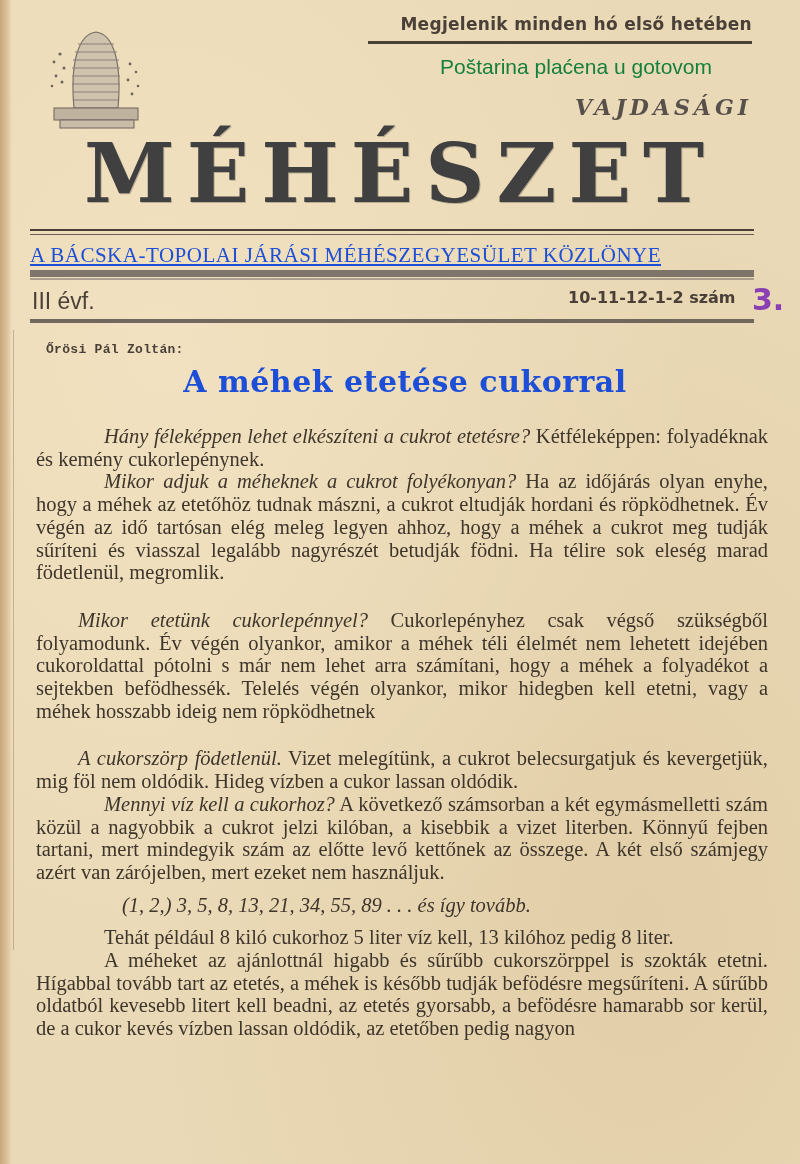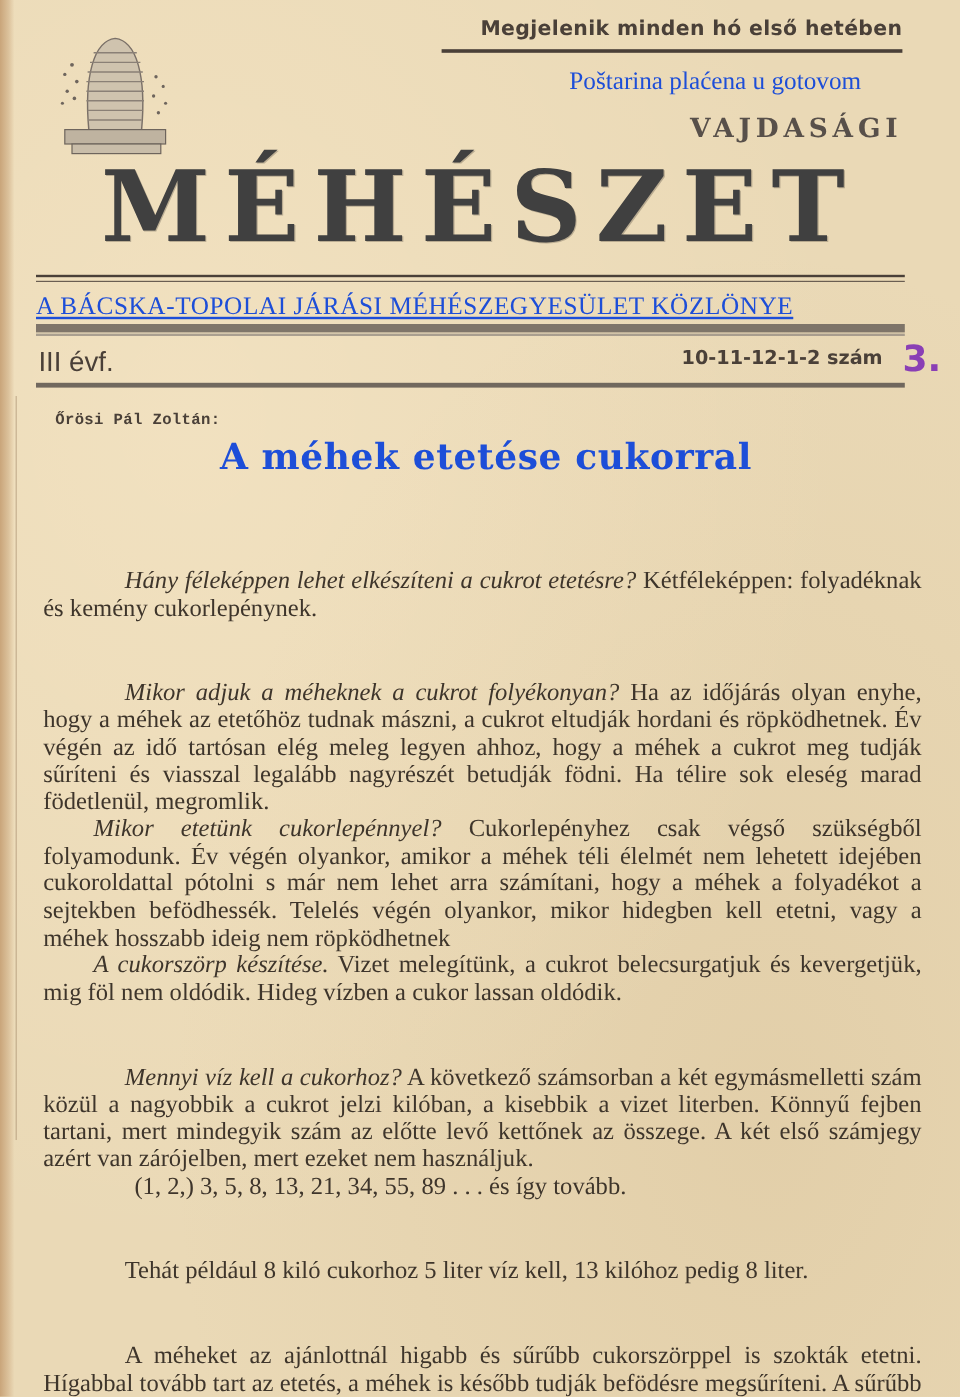--- a/index.html
+++ b/index.html
@@ -22,27 +22,27 @@
   }
   
   .beehive { position:absolute; left:40px; top:24px; width:110px; height:110px; }
   .issue-note {
     position:absolute; left:368px; top:14px; width:384px;
     font-family:"DejaVu Sans", sans-serif; font-weight:bold; font-size:17px;
     letter-spacing:0.3px; color:#4a4038; text-align:right;
   }
   .issue-note-rule { position:absolute; left:368px; top:41px; width:384px; height:3px; background:#4a4038; }
   .postage {
-    position:absolute; left:440px; top:55px; width:312px; text-align:center;
-    font-family:Liberation Serif, serif; font-size:21px; color:#1d4ed8;
+    position:absolute; left:440px; top:55px; width:312px; text-align:left;
+    font-family:Liberation Sans, sans-serif; font-size:21px; color:#15803d;
   }
   .vajdasagi {
     position:absolute; left:480px; top:94px; width:272px; text-align:right;
     font-family:"DejaVu Serif", serif; font-weight:bold; font-size:22px;
-    letter-spacing:4px; color:#58504a;
+    letter-spacing:4px; color:#58504a;font-style:italic;
   }
   .title-big {
     position:absolute; left:40px; top:132px; width:720px; text-align:center;
     font-family:"DejaVu Serif", serif; font-weight:bold; font-size:82px;
     letter-spacing:12px; color:#404040; line-height:1;
     text-shadow:1px 1px 0 rgba(90,80,70,0.35);
   }
   .rule-thin1 { position:absolute; left:30px; top:229px; width:724px; height:2px; background:#4a4038; }
   .rule-thin2 { position:absolute; left:30px; top:234px; width:724px; height:1px; background:#6a5e52; }
   .subtitle {
@@ -72,24 +72,24 @@
   }
   .article-title {
     position:absolute; left:100px; top:364px; width:610px; text-align:center;
     font-family:"DejaVu Serif", serif; font-weight:bold; font-size:30px; color:#1d4ed8; letter-spacing:0.5px;
   }
   .body {
     position:absolute; left:36px; top:425px; width:732px;
     font-family:"Liberation Serif", serif; font-size:20.5px; line-height:22.7px; color:#3e352b;
   }
   .para { margin:0; text-align:justify; }
-  .para.indent { text-indent:68px;margin-top:48px; }
-  .para.indent-small { text-indent:42px; }
+  .para.indent { text-indent:68px; }
+  .para.indent-small { text-indent:42px;margin-top:25px; }
   .q { font-style:italic; }
-  .seq { margin:0; padding-left:76px; }
+  .seq { margin:10px; padding-left:76px;font-style:italic; }
 </style>
 </head>
 <body>
 
 <div class="edge-fold"></div>
 <div class="edge-line"></div>
 
 <header>
   <svg class="beehive" viewBox="0 0 110 110">
     <g fill="none" stroke="#7a7068" stroke-width="1.2">
@@ -139,21 +139,21 @@
     <p class="para indent">
       <span class="q">Hány féleképpen lehet elkészíteni a cukrot etetésre?</span><span> Kétféleképpen: folyadéknak és kemény cukorlepénynek.</span>
     </p>
     <p class="para indent">
       <span class="q">Mikor adjuk a méheknek a cukrot folyékonyan?</span><span> Ha az időjárás olyan enyhe, hogy a méhek az etetőhöz tudnak mászni, a cukrot eltudják hordani és röpködhetnek. Év végén az idő tartósan elég meleg legyen ahhoz, hogy a méhek a cukrot meg tudják sűríteni és viasszal legalább nagyrészét betudják födni. Ha télire sok eleség marad födetlenül, megromlik.</span>
     </p>
     <p class="para indent-small">
       <span class="q">Mikor etetünk cukorlepénnyel?</span><span> Cukorlepényhez csak végső szükségből folyamodunk. Év végén olyankor, amikor a méhek téli élelmét nem lehetett idejében cukoroldattal pótolni s már nem lehet arra számítani, hogy a méhek a folyadékot a sejtekben befödhessék. Telelés végén olyankor, mikor hidegben kell etetni, vagy a méhek hosszabb ideig nem röpködhetnek</span>
     </p>
     <p class="para indent-small">
-      <span class="q">A cukorszörp készítése.</span><span> Vizet melegítünk, a cukrot belecsurgatjuk és kevergetjük, mig föl nem oldódik. Hideg vízben a cukor lassan oldódik.</span>
+      <span class="q">A cukorszörp födetlenül.</span><span> Vizet melegítünk, a cukrot belecsurgatjuk és kevergetjük, mig föl nem oldódik. Hideg vízben a cukor lassan oldódik.</span>
     </p>
     <p class="para indent">
       <span class="q">Mennyi víz kell a cukorhoz?</span><span> A következő számsorban a két egymásmelletti szám közül a nagyobbik a cukrot jelzi kilóban, a kisebbik a vizet literben. Könnyű fejben tartani, mert mindegyik szám az előtte levő kettőnek az összege. A két első számjegy azért van zárójelben, mert ezeket nem használjuk.</span>
     </p>
     <p class="seq">(1, 2,) 3, 5, 8, 13, 21, 34, 55, 89 . . . és így tovább.</p>
     <p class="para indent">Tehát például 8 kiló cukorhoz 5 liter víz kell, 13 kilóhoz pedig 8 liter.</p>
     <p class="para indent">A méheket az ajánlottnál higabb és sűrűbb cukorszörppel is szokták etetni. Hígabbal tovább tart az etetés, a méhek is később tudják befödésre megsűríteni. A sűrűbb oldatból kevesebb litert kell beadni, az etetés gyorsabb, a befödésre hamarabb sor kerül, de a cukor kevés vízben lassan oldódik, az etetőben pedig nagyon</p>
   </div>
 </article>
 

